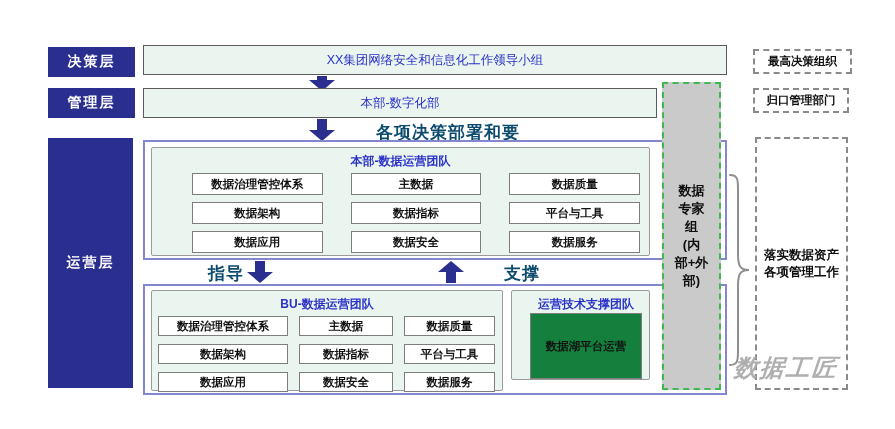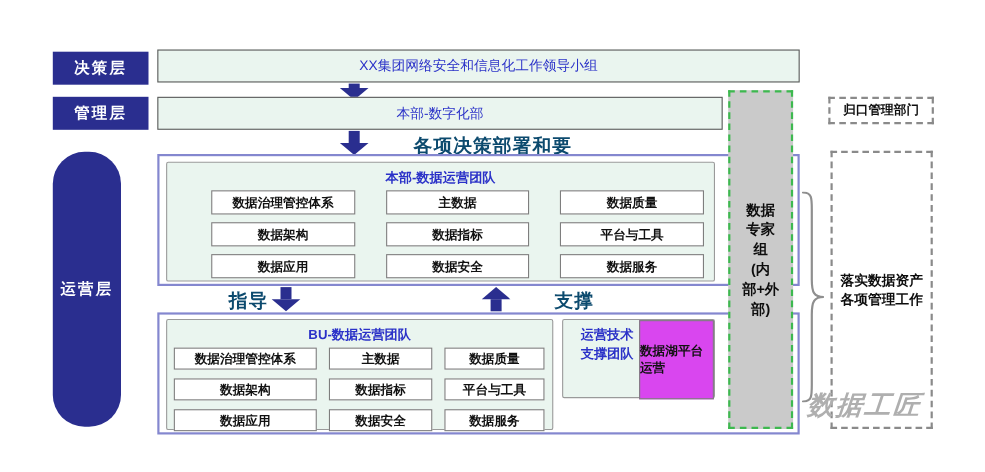--- a/index.html
+++ b/index.html
@@ -13,21 +13,21 @@
   *{box-sizing:border-box;margin:0;padding:0;}
   html,body{background:#ffffff;}
   body{font-family:"Liberation Sans","DejaVu Sans",sans-serif;}
   .stage{position:relative;width:895px;height:429px;background:#ffffff;overflow:hidden;}
 
   
   .layer{position:absolute;background:var(--navy);color:#fff;font-weight:bold;
          display:flex;align-items:center;justify-content:center;letter-spacing:2px;font-size:14px;}
   .layer.l1{left:48px;top:47px;width:87px;height:30px;}
   .layer.l2{left:48px;top:88px;width:87px;height:30px;}
-  .layer.l3{left:48px;top:138px;width:62px;height:250px;border-radius:29px;}
+  .layer.l3{left:48px;top:138px;width:85px;height:250px;}
 
   
   .bar{position:absolute;background:var(--bar-bg);border:1px solid #5a5a5a;
        display:flex;align-items:center;justify-content:center;
        color:var(--blue);font-weight:normal;font-size:12.5px;}
   .bar.b1{left:143px;top:45px;width:584px;height:30px;}
   .bar.b2{left:143px;top:88px;width:514px;height:30px;}
 
   
   .arrow{position:absolute;width:26px;display:flex;flex-direction:column;align-items:center;}
@@ -47,29 +47,29 @@
   
   .bigbox{position:absolute;border:2px solid var(--purple-border);background:#ffffff;}
   .bb1{left:143px;top:140px;width:584px;height:120px;}
   .bb2{left:143px;top:284px;width:584px;height:111px;}
 
   
   .panel{position:absolute;background:var(--bar-bg);border:1px solid #9a9a9a;border-radius:2px;}
   .panel .ptitle{color:var(--blue);font-weight:bold;font-size:12px;text-align:center;padding-top:5px;height:24px;}
   .p1{left:6px;top:5px;width:499px;height:109px;}
   .p2{left:6px;top:4px;width:352px;height:101px;}
-  .p3{left:366px;top:4px;width:139px;height:72px;display:flex;flex-direction:row;padding-left:11px;}
+  .p3{left:366px;top:4px;width:139px;height:90px;display:flex;flex-direction:column;padding-left:11px;}
 
   .grid1{display:grid;grid-template-columns:1fr 1fr 1fr;column-gap:28px;row-gap:7px;padding:1px 9px 0 40px;}
   .grid2{display:grid;grid-template-columns:130px 94px 91px;column-gap:11px;row-gap:8px;padding:1px 0 0 6px;}
   .cell{background:#ffffff;border:1px solid #7e7e7e;height:22px;display:flex;align-items:center;justify-content:center;
         font-weight:bold;font-size:11.5px;color:#111;}
   .grid2 .cell{height:20px;}
 
-  .lake-box{background:#d946ef;border:1px solid #7e7e7e;width:112px;height:72px;margin:0 auto;
+  .lake-box{background:#15803d;border:1px solid #7e7e7e;width:112px;height:72px;margin:0 auto;
             display:flex;align-items:center;justify-content:center;font-weight:bold;font-size:11.5px;color:#111;}
 
   
   .expert{position:absolute;left:662px;top:82px;width:59px;height:308px;background:var(--gray-fill);
           border:2px dashed var(--green-dash);z-index:5;display:flex;flex-direction:column;
           align-items:center;justify-content:center;gap:0;}
   .expert span{font-weight:bold;font-size:13px;color:#0d0d0d;line-height:18px;}
 
   
   .brace{position:absolute;left:727px;top:174px;width:24px;height:192px;}
@@ -169,20 +169,21 @@
     <span>组</span>
     <span>(内</span>
     <span>部+外</span>
     <span>部)</span>
   </div>
 
   <svg class="brace" viewBox="0 0 24 192">
     <path d="M3,1 C11,1 11,6 11,16 L11,80 C11,92 13,96 22,96 C13,96 11,100 11,112 L11,176 C11,186 11,191 3,191" fill="none" stroke="#8f8f8f" stroke-width="2" stroke-linecap="round"></path>
   </svg>
 
+  <div class="note n1">最高决策组织</div>
   <div class="note n3">
     <span>落实数据资产</span>
     <span>各项管理工作</span>
   </div>
   <div class="note n2">归口管理部门</div>
 
   <div class="watermark">数据工匠</div>
 
 </div>
 

